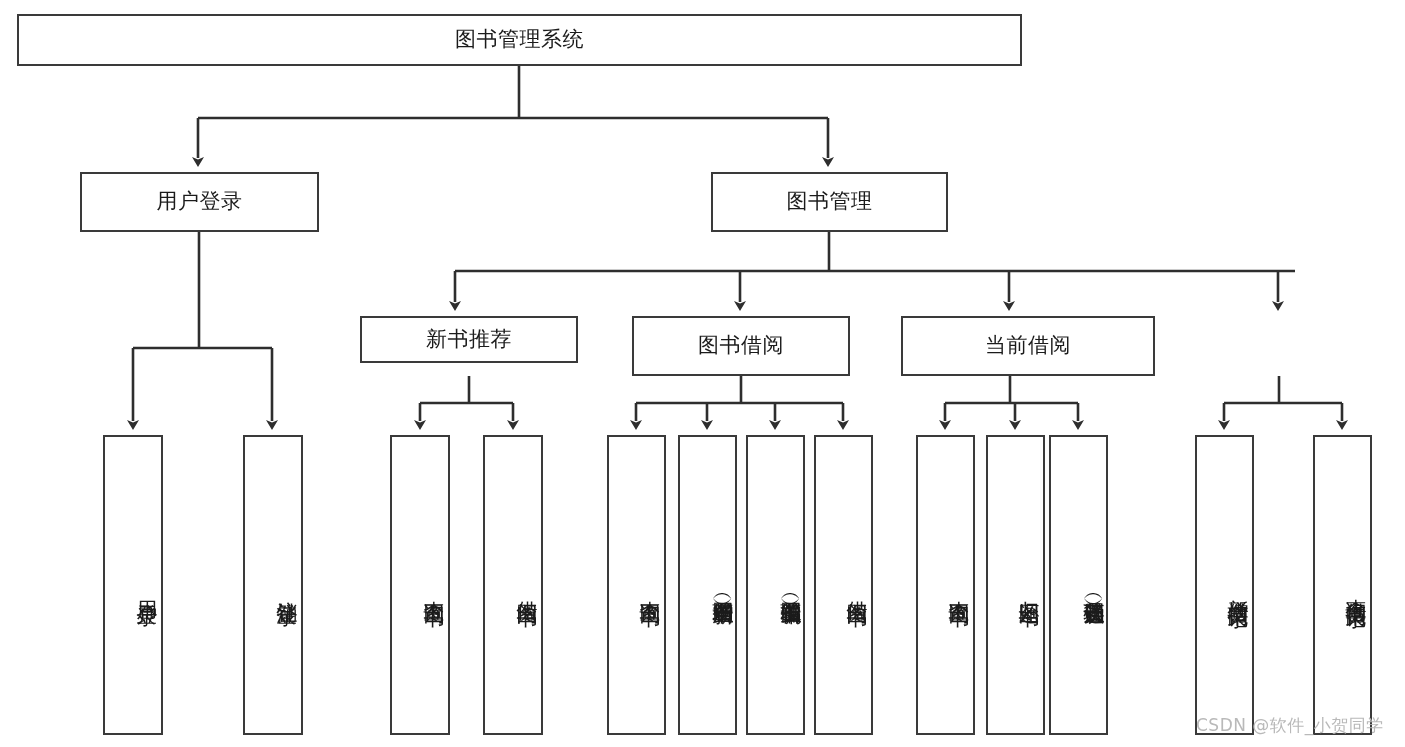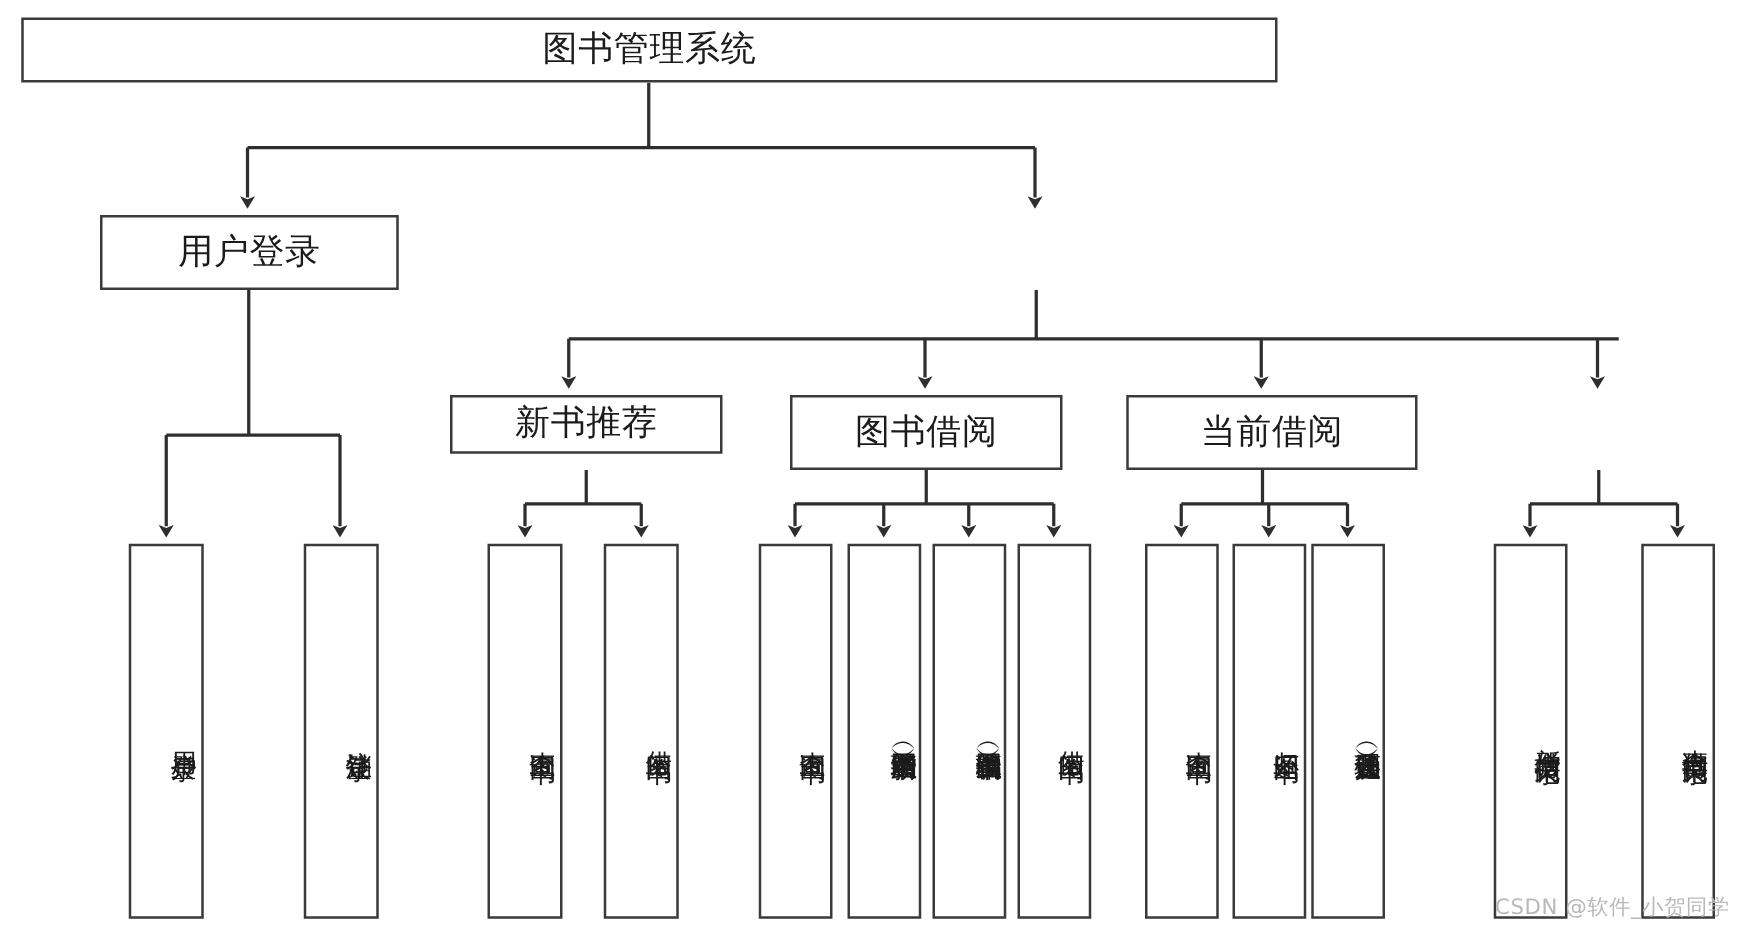--- a/index.html
+++ b/index.html
@@ -29,25 +29,24 @@
     position: absolute;
     box-sizing: border-box;
     background: #ffffff;
     border: 2px solid #3a3a3a;
     display: flex;
     align-items: center;
     justify-content: center;
     color: #1b1b1b;
   }
   .node-h {
-    font-size: 28px;
+    font-size: 21px;
     line-height: 1.1;
     letter-spacing: 0.5px;
     white-space: nowrap;
-    font-family: Liberation Serif, serif;
   }
   .node-v {
     writing-mode: vertical-rl;
     text-orientation: upright;
     font-size: 21px;
     line-height: 1.35;
     letter-spacing: 2px;
     align-items: flex-start;
     justify-content: center;
     padding-top: 6px;
@@ -118,24 +117,25 @@
       <path d="M1279,376 L1279,403"></path>
       <path d="M1224,403 L1342,403"></path>
       <path d="M1224,403 L1224,421" marker-end="url(#arrow)"></path>
       <path d="M1342,403 L1342,421" marker-end="url(#arrow)"></path>
     </g>
   </svg>
 
   <div class="node node-h" id="node-root" style="left: 17px; top: 14px; width: 1005px; height: 52px; border-color: rgb(58, 58, 58); background: rgb(255, 255, 255); color: rgb(27, 27, 27);">图书管理系统</div>
 
   <div class="node node-h" id="node-l2-0" style="left: 80px; top: 172px; width: 239px; height: 60px; border-color: rgb(58, 58, 58); background: rgb(255, 255, 255); color: rgb(27, 27, 27);">用户登录</div>
+  <div class="node node-h" id="node-l2-1" style="left: 711px; top: 172px; width: 237px; height: 60px; border-color: rgb(58, 58, 58); background: rgb(255, 255, 255); color: rgb(27, 27, 27);">图书管理</div>
 
   <div class="node node-h" id="node-l3-0" style="left: 360px; top: 316px; width: 218px; height: 47px; border-color: rgb(58, 58, 58); background: rgb(255, 255, 255); color: rgb(27, 27, 27);">新书推荐</div>
   <div class="node node-h" id="node-l3-1" style="left: 632px; top: 316px; width: 218px; height: 60px; border-color: rgb(58, 58, 58); background: rgb(255, 255, 255); color: rgb(27, 27, 27); text-align: right;">图书借阅</div>
-  <div class="node node-h" id="node-l3-2" style="left: 901px; top: 316px; width: 233px; height: 60px; border-color: rgb(58, 58, 58); background: rgb(255, 255, 255); color: rgb(27, 27, 27);">当前借阅</div>
+  <div class="node node-h" id="node-l3-2" style="left: 901px; top: 316px; width: 254px; height: 60px; border-color: rgb(58, 58, 58); background: rgb(255, 255, 255); color: rgb(27, 27, 27);">当前借阅</div>
 
   <div class="node node-v" id="node-leaf-0" style="left: 103px; top: 435px; width: 60px; height: 300px; border-color: rgb(58, 58, 58); background: rgb(255, 255, 255); color: rgb(27, 27, 27);">用户登录</div>
   <div class="node node-v" id="node-leaf-1" style="left: 243px; top: 435px; width: 60px; height: 300px; border-color: rgb(58, 58, 58); background: rgb(255, 255, 255); color: rgb(27, 27, 27);">注销登录</div>
   <div class="node node-v" id="node-leaf-2" style="left: 390px; top: 435px; width: 60px; height: 300px; border-color: rgb(58, 58, 58); background: rgb(255, 255, 255); color: rgb(27, 27, 27);">查询图书</div>
   <div class="node node-v" id="node-leaf-3" style="left: 483px; top: 435px; width: 60px; height: 300px; border-color: rgb(58, 58, 58); background: rgb(255, 255, 255); color: rgb(27, 27, 27);">借阅图书</div>
   <div class="node node-v" id="node-leaf-4" style="left: 607px; top: 435px; width: 59px; height: 300px; border-color: rgb(58, 58, 58); background: rgb(255, 255, 255); color: rgb(27, 27, 27);">查询图书</div>
   <div class="node node-v tall" id="node-leaf-5" style="left: 678px; top: 435px; width: 59px; height: 300px; border-color: rgb(58, 58, 58); background: rgb(255, 255, 255); color: rgb(27, 27, 27);">新增图书（管理员）</div>
   <div class="node node-v tall" id="node-leaf-6" style="left: 746px; top: 435px; width: 59px; height: 300px; border-color: rgb(58, 58, 58); background: rgb(255, 255, 255); color: rgb(27, 27, 27);">编辑图书（管理员）</div>
   <div class="node node-v" id="node-leaf-7" style="left: 814px; top: 435px; width: 59px; height: 300px; border-color: rgb(58, 58, 58); background: rgb(255, 255, 255); color: rgb(27, 27, 27);">借阅图书</div>
   <div class="node node-v" id="node-leaf-8" style="left: 916px; top: 435px; width: 59px; height: 300px; border-color: rgb(58, 58, 58); background: rgb(255, 255, 255); color: rgb(27, 27, 27);">查询图书</div>

